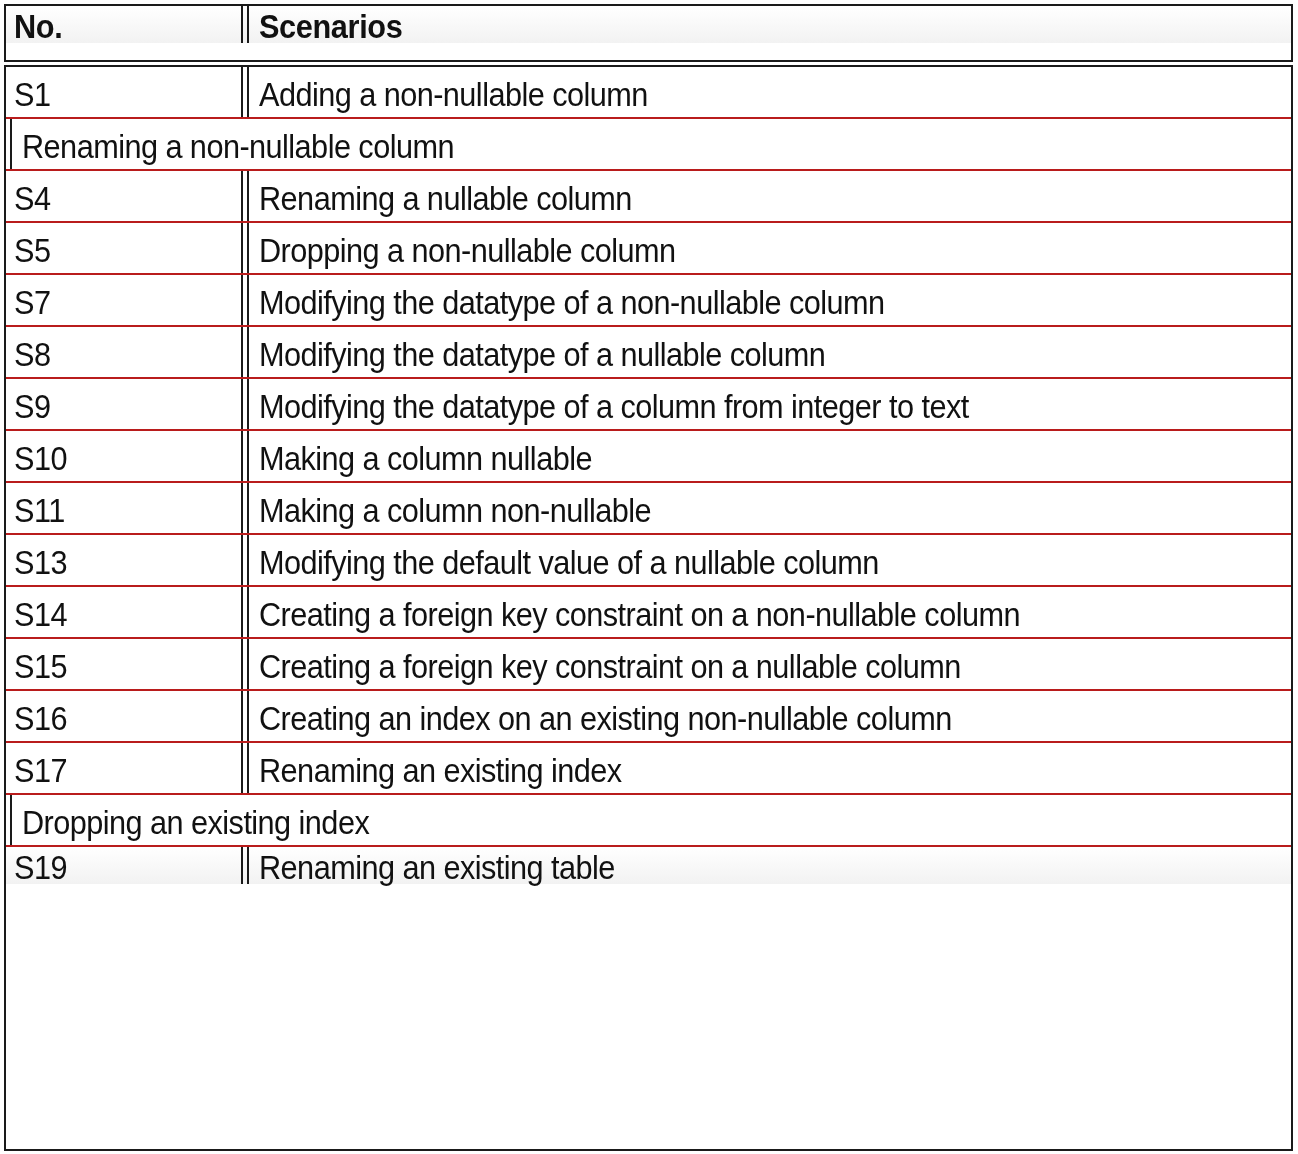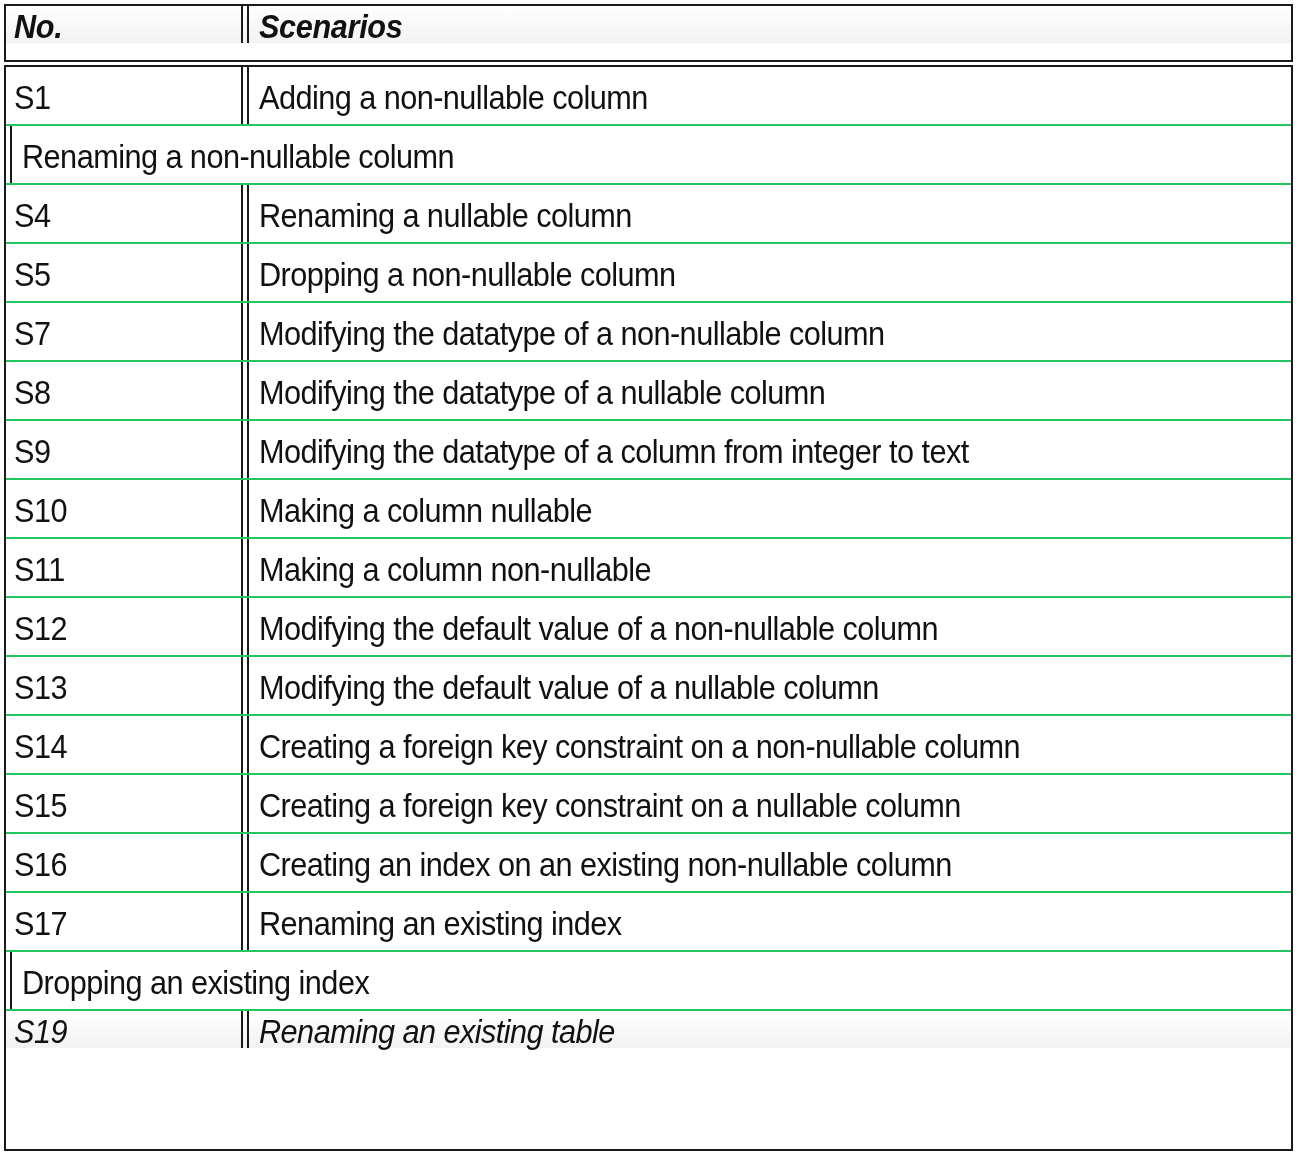--- a/index.html
+++ b/index.html
@@ -26,31 +26,30 @@
   .header-box {
     top: 4px;
     height: 58px;
   }
   .body-box {
     top: 65px;
     height: 1086px;
   }
   .row {
     position: relative;
-    height: 59px;
+    height: 52px;
     box-sizing: border-box;
-    border-bottom: 2px solid #22c55e;
+    border-bottom: 2px solid #b91c1c;
     display: flex;
     align-items: center;
   }
   .row:last-child {
     border-bottom: none;
     height: 37px;
     background: linear-gradient(#ffffff, #f2f2f2);
-    font-style: italic;
   }
   .header-row {
     height: 54px;
     border-bottom: none;
   }
   .cell-no {
     width: 237px;
     padding-left: 8px;
     box-sizing: border-box;
     height: 100%;
@@ -175,29 +174,20 @@
       <div class="cell-no">
         <span class="txt">S11</span>
       </div>
       <div class="gap"></div>
       <div class="cell-desc">
         <span class="txt">Making a column non-nullable</span>
       </div>
     </div>
     <div class="row">
       <div class="cell-no">
-        <span class="txt">S12</span>
-      </div>
-      <div class="gap"></div>
-      <div class="cell-desc">
-        <span class="txt">Modifying the default value of a non-nullable column</span>
-      </div>
-    </div>
-    <div class="row">
-      <div class="cell-no">
         <span class="txt">S13</span>
       </div>
       <div class="gap"></div>
       <div class="cell-desc">
         <span class="txt">Modifying the default value of a nullable column</span>
       </div>
     </div>
     <div class="row">
       <div class="cell-no">
         <span class="txt">S14</span>

